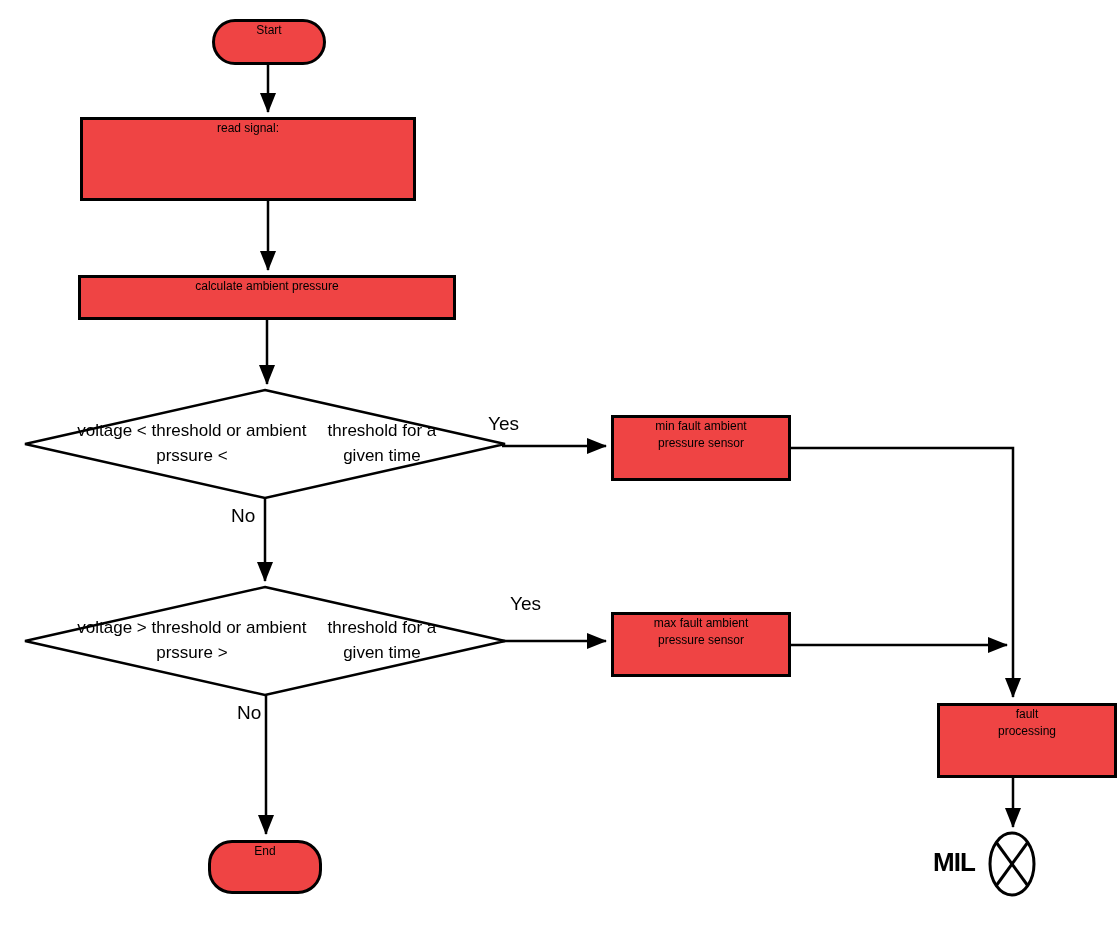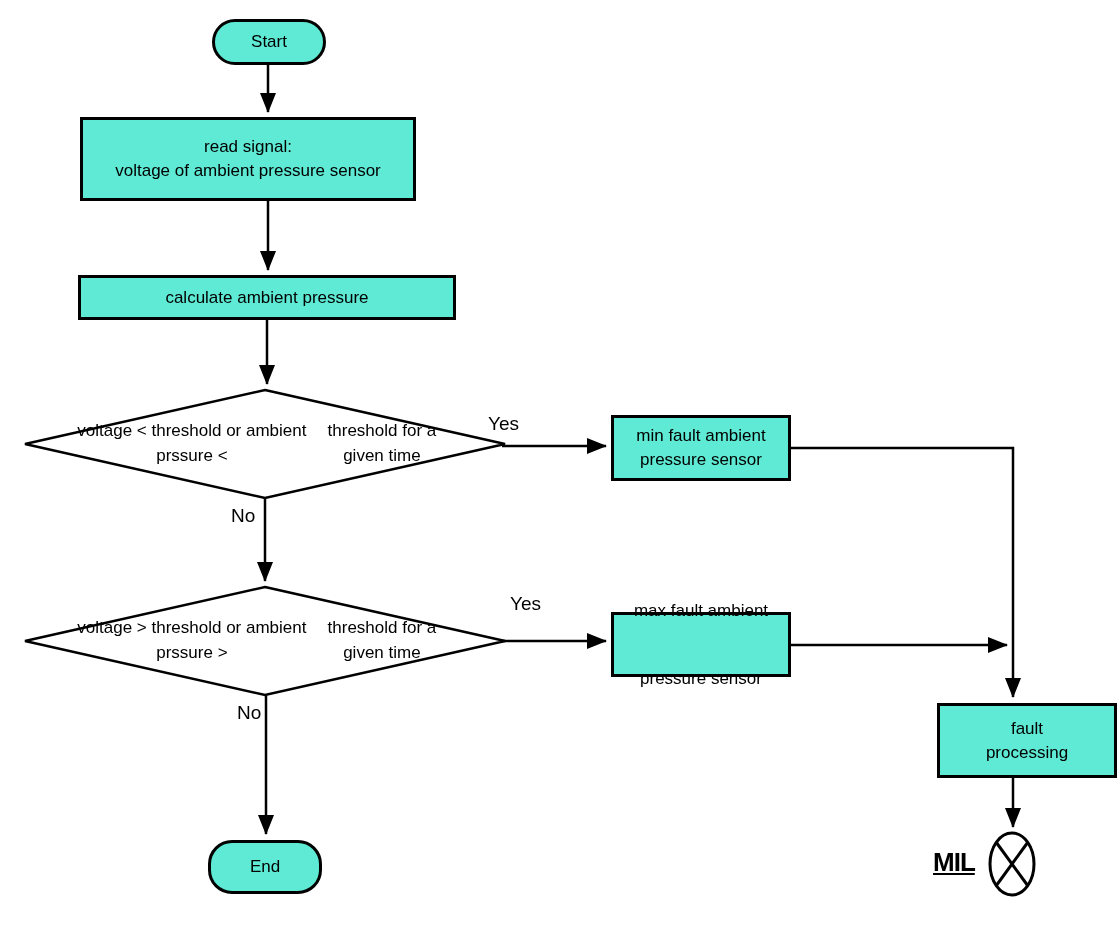--- a/index.html
+++ b/index.html
@@ -21,24 +21,24 @@
     left: 0;
     top: 0;
     z-index: 1;
   }
   .node {
     position: absolute;
     box-sizing: border-box;
     display: flex;
     flex-direction: column;
     align-items: center;
-    justify-content: center;
+    justify-content: flex-start;
     border: 3px solid #000000;
-    background: #5eead4;
-    font-size: 17px;
+    background: #ef4444;
+    font-size: 12px;
     line-height: 1.4;
     text-align: center;
     z-index: 2;
   }
   .terminator {
     border-radius: 24px;
   }
   .decision-text {
     position: absolute;
     box-sizing: border-box;
@@ -57,28 +57,27 @@
     position: absolute;
     font-size: 19px;
     z-index: 2;
   }
   .mil-label {
     position: absolute;
     font-size: 26px;
     font-weight: bold;
     z-index: 2;
     letter-spacing: -1px;
-    text-decoration: underline;
   }
   
   #n-start  { left: 212px; top: 19px;  width: 114px; height: 46px; }
   #n-read   { left: 80px;  top: 117px; width: 336px; height: 84px; }
   #n-calc   { left: 78px;  top: 275px; width: 378px; height: 45px; }
   #n-min    { left: 611px; top: 415px; width: 180px; height: 66px; }
-  #n-max    { left: 611px; top: 612px; width: 180px; height: 65px; gap: 44px; }
+  #n-max    { left: 611px; top: 612px; width: 180px; height: 65px; }
   #n-fp     { left: 937px; top: 703px; width: 180px; height: 75px; }
   #n-end    { left: 208px; top: 840px; width: 114px; height: 54px; }
   #d1-text  { left: 75px;  top: 411px; width: 380px; height: 66px; }
   #d2-text  { left: 75px;  top: 608px; width: 380px; height: 66px; }
   #lbl-yes1 { left: 488px; top: 413px; }
   #lbl-no1  { left: 231px; top: 505px; }
   #lbl-yes2 { left: 510px; top: 593px; }
   #lbl-no2  { left: 237px; top: 702px; }
   #lbl-mil  { left: 933px; top: 847px; }
 </style>
@@ -124,21 +123,20 @@
       <line x1="1028" y1="842" x2="996" y2="886" stroke="#000000" stroke-width="3"></line>
     </g>
   </svg>
 
   <div id="n-start" class="node terminator">
     <span>Start</span>
   </div>
 
   <div id="n-read" class="node">
     <span>read signal:</span>
-    <span>voltage of ambient pressure sensor</span>
   </div>
 
   <div id="n-calc" class="node">
     <span>calculate ambient pressure</span>
   </div>
 
   <div id="d1-text" class="decision-text">
     <span>voltage &lt; threshold or ambient prssure &lt;</span>
     <span>threshold for a given time</span>
   </div>

